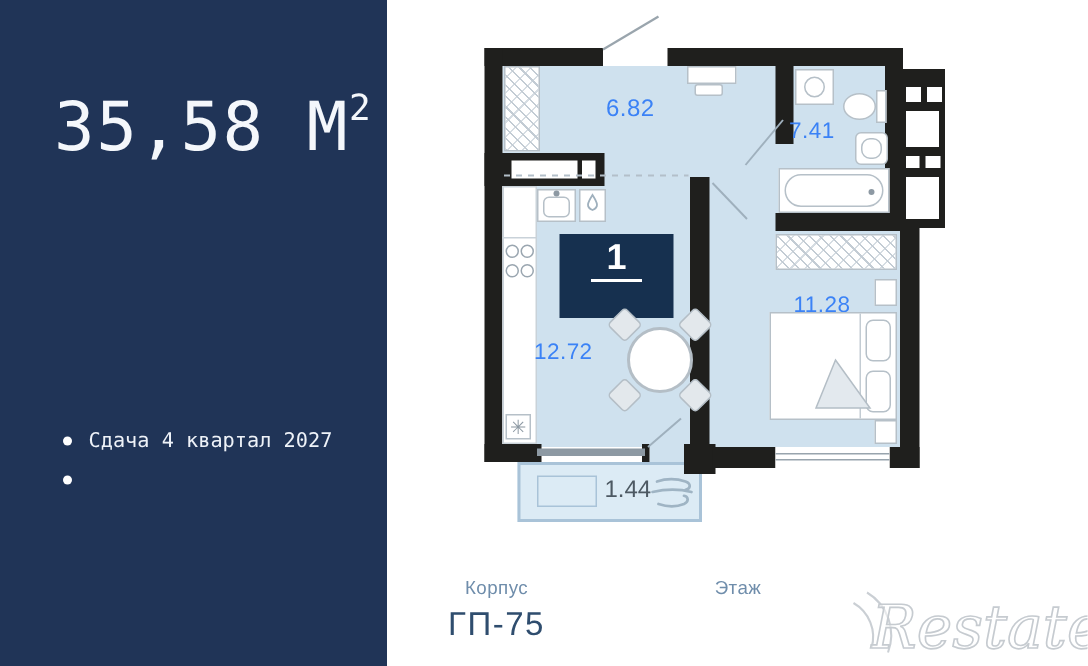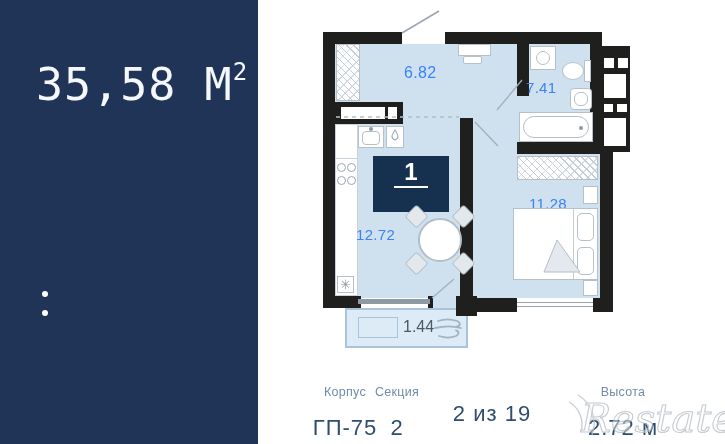--- a/index.html
+++ b/index.html
@@ -41,33 +41,34 @@
   .cab-black { position:absolute; left:1px; top:102px; width:80px; height:22px; background:#1f1f1d; }
   .cab-black .w1 { position:absolute; left:18px; top:5px; width:44px; height:12px; background:#fff; }
   .cab-black .w2 { position:absolute; left:65px; top:5px; width:9px; height:12px; background:#fff; }
   .ast { position:absolute; left:15px; top:276px; width:17px; height:17px; border:1px solid #b6c0c8; background:#fff; color:#8d99a3; font-size:13px; line-height:15px; text-align:center; }
   svg.overlay { position:absolute; left:0; top:0; z-index:3; pointer-events:none; }
 
   
   .info-bar { position:absolute; left:280px; top:385px; width:445px; height:56px; }
   .info-col { position:absolute; text-align:center; }
   .info-label { font-size:12.5px; color:#6f8dab; letter-spacing:.3px; }
-  .info-value { margin-top:16px; font-size:22px; color:#2f4d6e; letter-spacing:1px; white-space:nowrap; }
+  .info-value { margin-top:4px; font-size:22px; color:#2f4d6e; letter-spacing:1px; white-space:nowrap; }
 
   
   .watermark { position:absolute; right:-6px; bottom:-2px; width:170px; height:58px; z-index:5; opacity:.75; }
 </style>
 </head>
 <body>
 
 <div class="sidebar">
   <div class="area-title"><span>35,58 М</span><sup>2</sup></div>
   <ul class="features">
     <li>
         <span class="dot"></span>
+        <span class="ftxt">Сдача 4 квартал 2027</span>
       </li>
     <li>
         <span class="dot"></span>
       </li>
   </ul>
 </div>
 
 <div class="plan">
 
   <div class="fill" style="left:13px;top:44px;width:265px;height:254px;"></div>
@@ -175,34 +176,26 @@
     <path d="M 73 130 c -3.5 5.5 -4.5 8 0 10 c 4.5 -2 3.5 -4.5 0 -10 Z" fill="none" stroke="#9fb0bd" stroke-width="1.2"></path>
     <g stroke="#9fb4c4" stroke-width="1.8" fill="none" stroke-linecap="round">
       <path d="M116 321 c 6 -2 13 -2 19 0 c 4 1.5 3.5 5 0 5.5"></path>
       <path d="M113 328 c 9 -2 18 -2 26 0"></path>
       <path d="M117 336 c 6 2 12 2 17 0 c 3.5 -1.5 3 -5 0 -5.5"></path>
     </g>
   </svg>
 </div>
 
 <div class="info-bar">
-  <div class="info-col" style="left:25px;width:80px;">
+  <div class="info-col" style="left:11px;width:80px;">
     <div class="info-label">Корпус</div>
     <div class="info-value">ГП-75</div>
   </div>
-  <div class="info-col" style="left:77px;width:80px;">
-    <div class="info-label">Секция</div>
-    <div class="info-value">2</div>
-  </div>
   <div class="info-col" style="left:162px;width:100px;">
-    <div class="info-value">2 из 19</div>
-  </div>
-  <div class="info-col" style="left:293px;width:100px;">
-    <div class="info-label">Высота</div>
-    <div class="info-value">2.72 м</div>
+    <div class="info-label">Этаж</div>
   </div>
 </div>
 
 <svg class="watermark" width="170" height="58" viewBox="0 0 170 58">
   <path d="M 8 14 a 26 26 0 0 1 12 30" fill="none" stroke="#b9bfc6" stroke-width="1.4"></path>
   <path d="M 17 7 a 33 33 0 0 1 14 40" fill="none" stroke="#b9bfc6" stroke-width="1.4"></path>
   <text x="20" y="44" font-family="DejaVu Serif, serif" font-style="italic" font-size="40" fill="rgba(255,255,255,0.55)" stroke="#b3bac1" stroke-width="1.1">Restate</text>
 </svg>
 
 </body></html>

